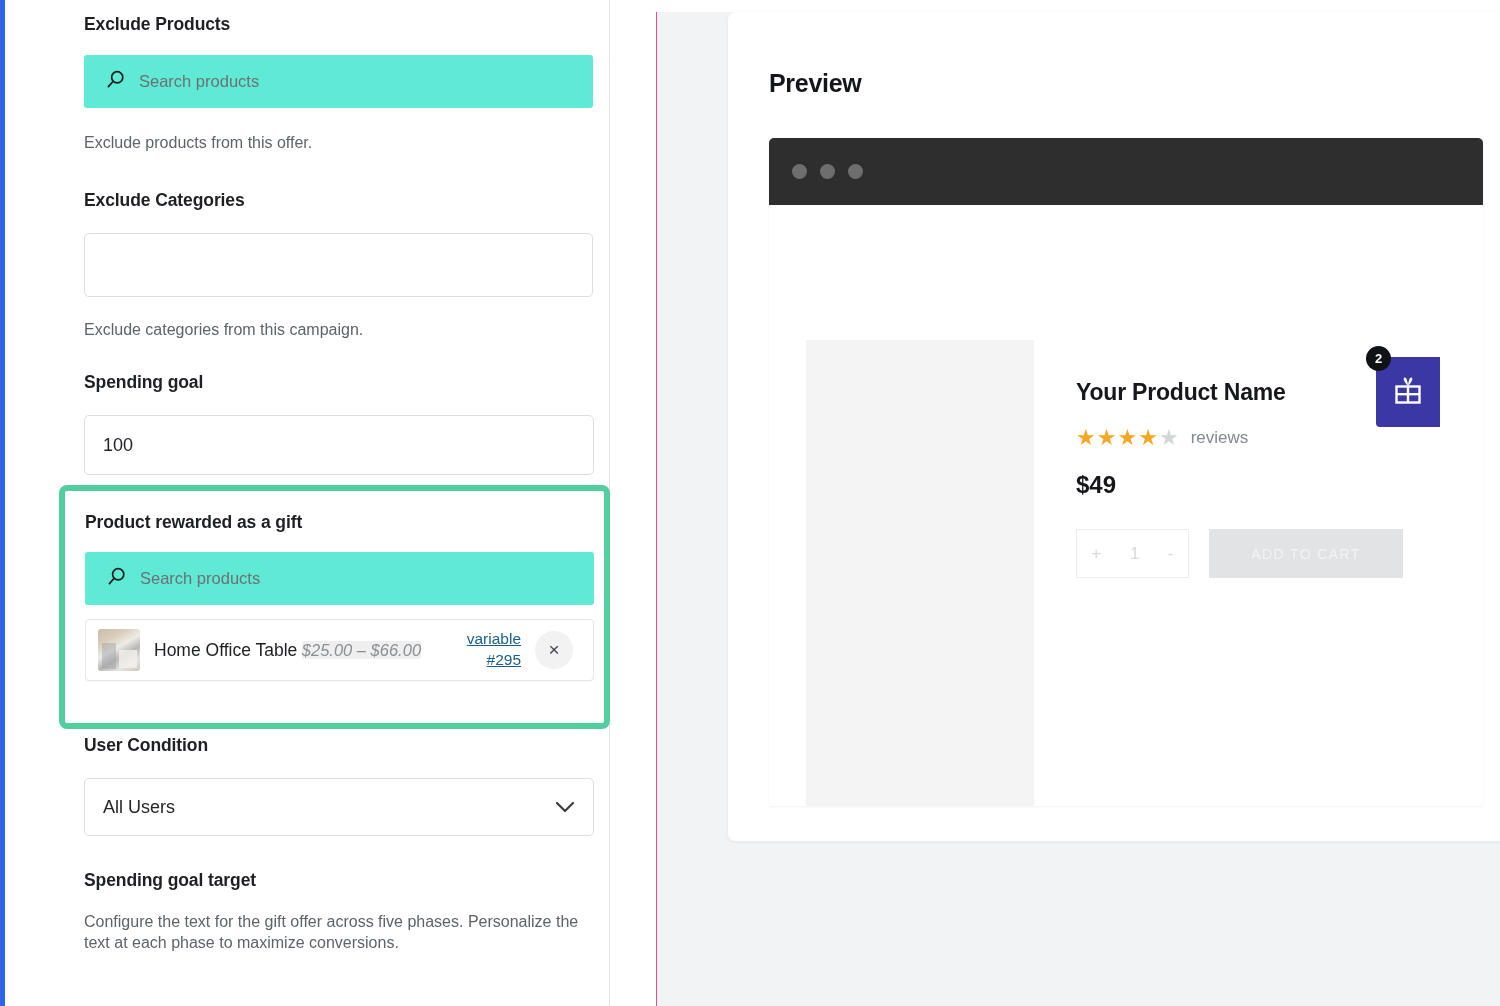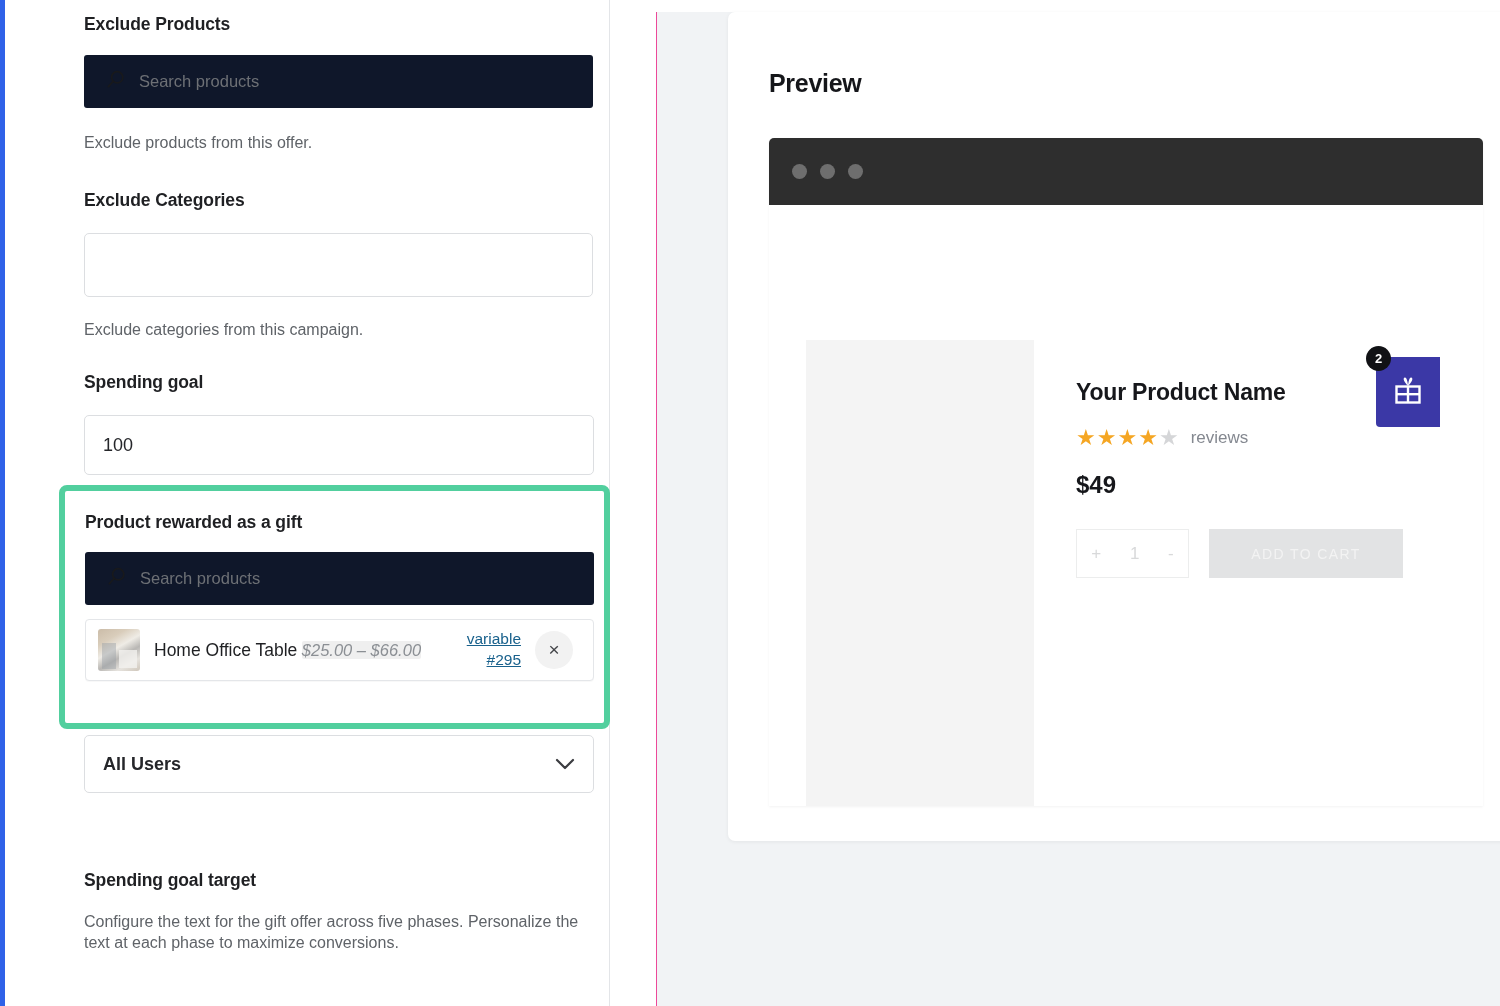--- a/index.html
+++ b/index.html
@@ -43,21 +43,21 @@
     font-size: 16px;
     color: #5f6368;
     line-height: 1.32;
   }
 
   
   .search-box {
     display: flex;
     align-items: center;
     height: 53px;
-    background: #0f172a;
+    background: #5eead4;
     border-radius: 3px;
     padding-left: 22px;
   }
   .search-box .mag { flex: 0 0 auto; margin-right: 14px; display: block; }
   .search-placeholder {
     font-size: 16.5px;
     color: #6d7075;
   }
 
   
@@ -344,21 +344,22 @@
   </div>
 
   <div class="form-inner" style="top:372px; width:510px;">
     <div class="field-label">Spending goal</div>
     <div class="input-box" style="margin-top:22px;">
       <span>100</span>
     </div>
   </div>
 
   <div class="form-inner" style="top:735px; width:510px;">
-    <div class="select-box" style="font-weight:bold;">
+    <div class="field-label">User Condition</div>
+    <div class="select-box" style="margin-top:22px;">
       <span>All Users</span>
       <span>
         <svg width="20" height="12" viewBox="0 0 20 12">
           <polyline points="2,2 10,10 18,2" fill="none" stroke="#3c3d41" stroke-width="2.2" stroke-linecap="round" stroke-linejoin="round"></polyline>
         </svg>
       </span>
     </div>
   </div>
 
   <div class="form-inner" style="top:870px; width:500px;">

